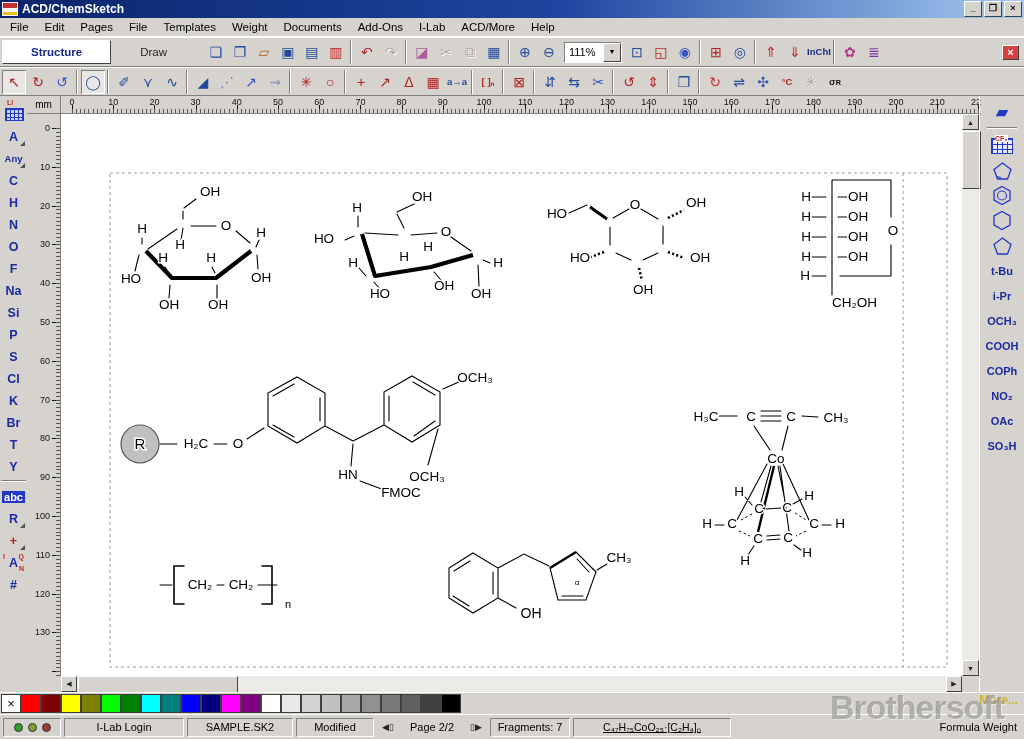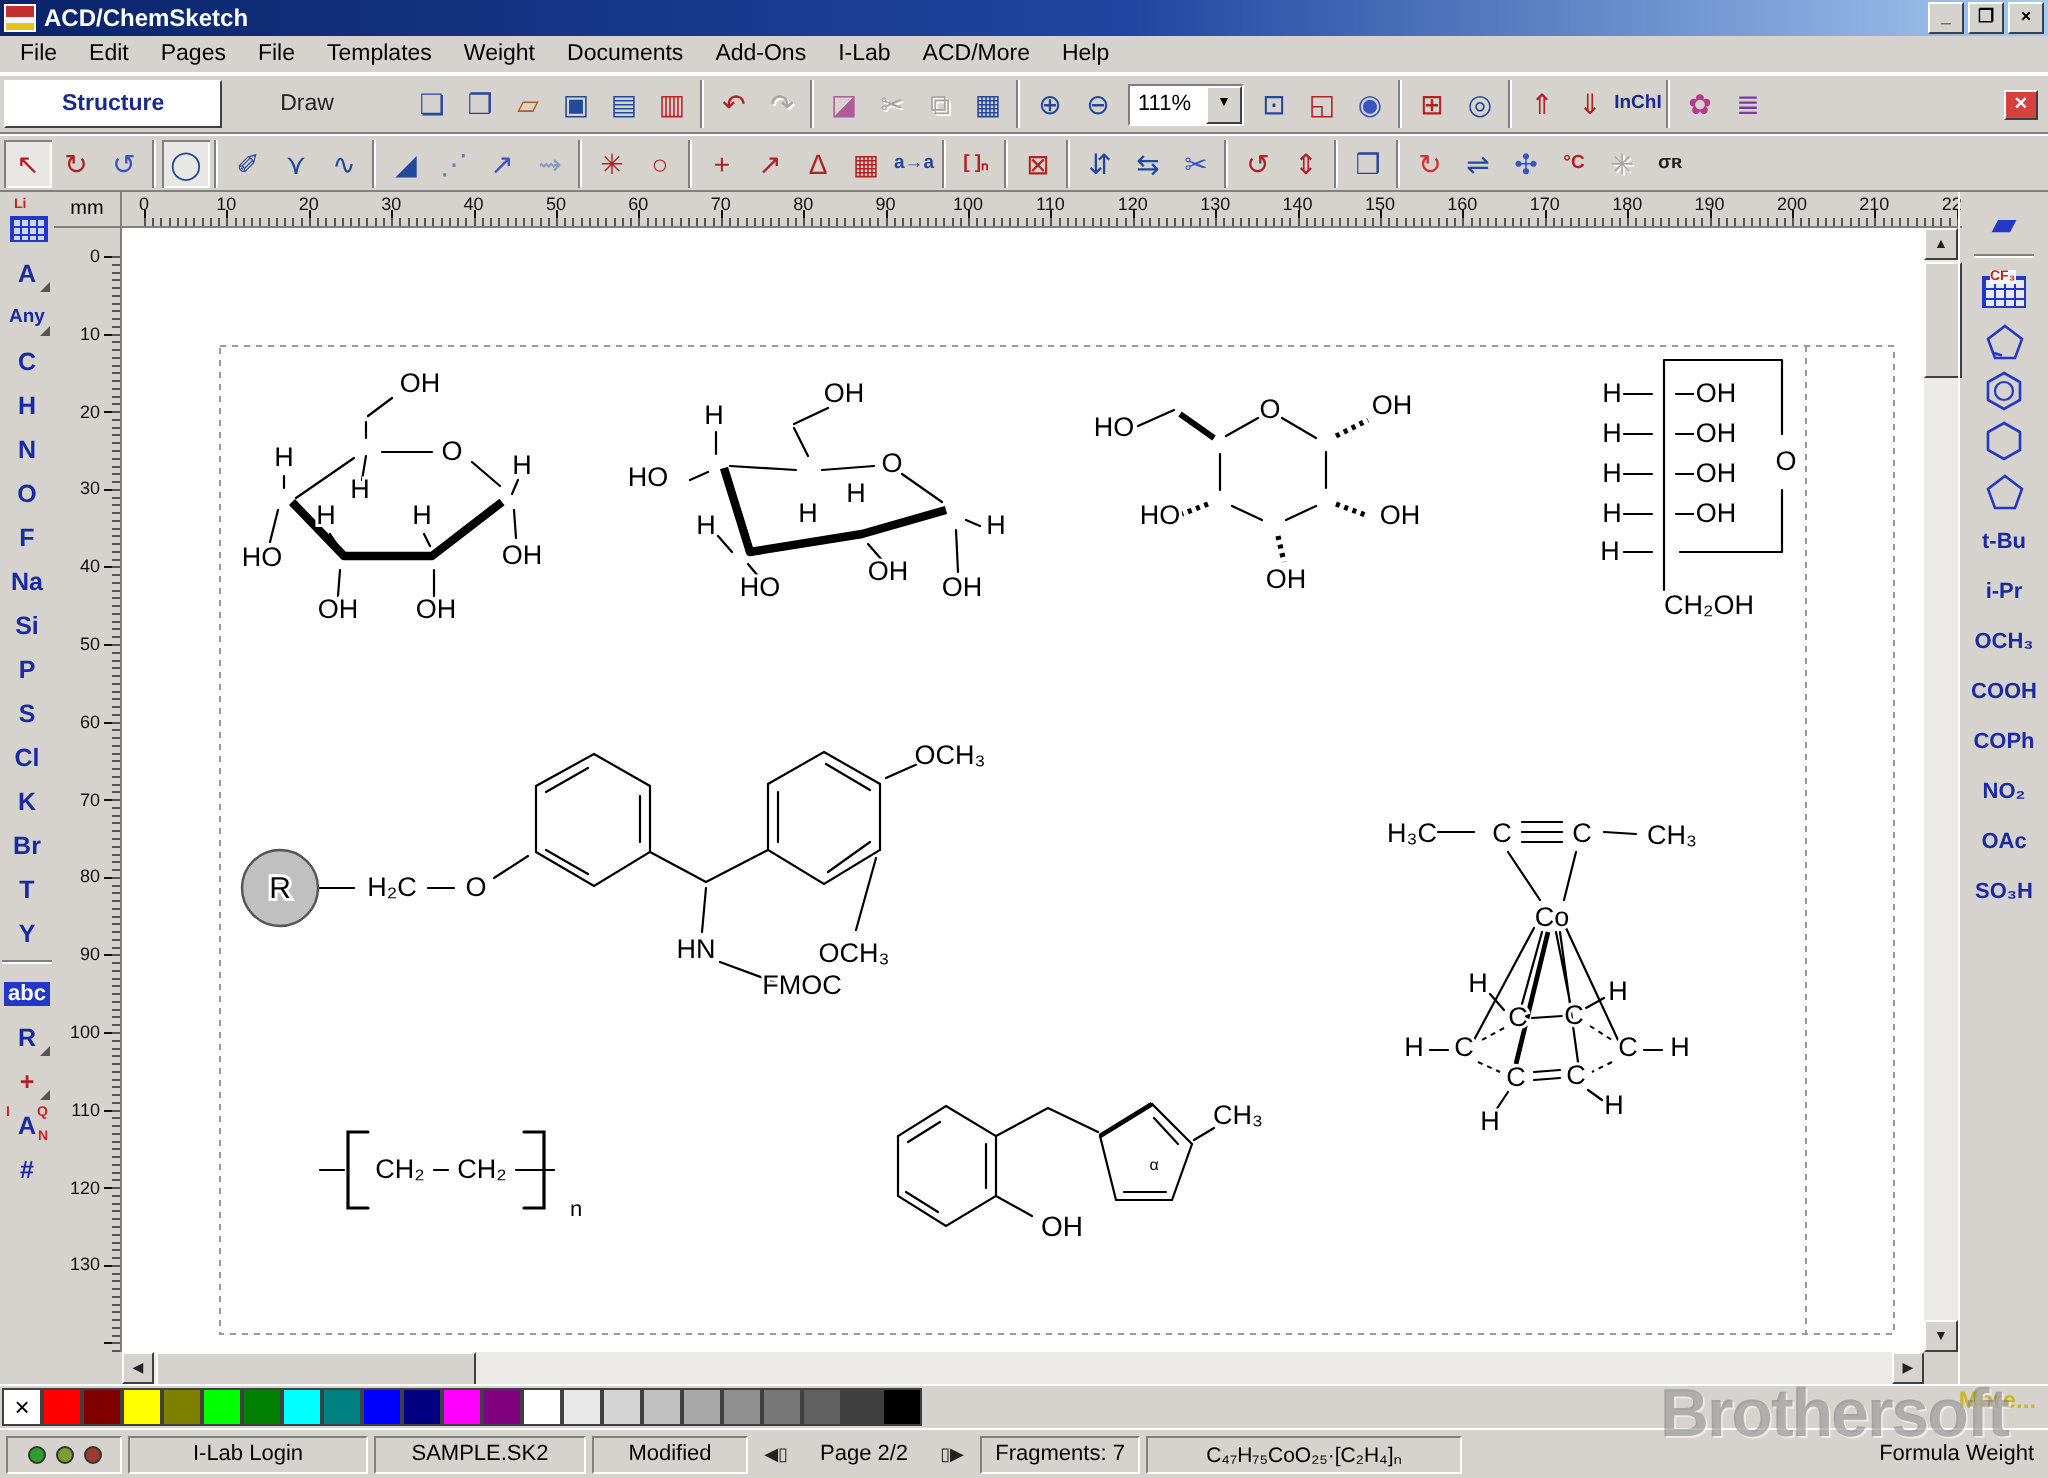--- a/index.html
+++ b/index.html
@@ -105,21 +105,21 @@
   
   .statusbar{left:0;top:714px;width:1024px;height:25px;display:flex;align-items:center;gap:3px;
     padding:2px 3px;box-sizing:border-box;font-size:11px;border-top:1px solid #fff;}
   .seg{height:19px;display:flex;align-items:center;justify-content:center;padding:0 6px;box-sizing:border-box;
     border:1px solid;border-color:#808080 #fff #fff #808080;white-space:nowrap;}
   .dotseg{width:58px;gap:5px;}
   .dot{width:9px;height:9px;border-radius:50%;border:1px solid #333;box-sizing:border-box;}
   .navbtn{width:22px;height:18px;border:none;background:transparent;font-size:9px;padding:0;font-family:inherit;color:#222;}
   .pagetext{padding:0 8px;}
   .fwright{margin-left:auto;padding-right:4px;}
-  .fsmall{font-size:10.5px;}
+  .fsmall{font-size:10.5px;text-decoration:underline;}
   
   .wm{position:absolute;right:0px;bottom:2px;width:260px;height:56px;pointer-events:none;z-index:60;}
   .wm .brand{position:absolute;right:20px;bottom:10px;font-size:34px;font-weight:bold;letter-spacing:-1px;
     color:rgba(115,115,115,0.5);text-shadow:1px 1px 0 rgba(255,255,255,0.5);}
   .wm .more{position:absolute;right:6px;top:12px;font-size:12px;font-weight:bold;color:#cdb52a;}
 </style>
 </head>
 <body>
 
 <div class="abs titlebar">

